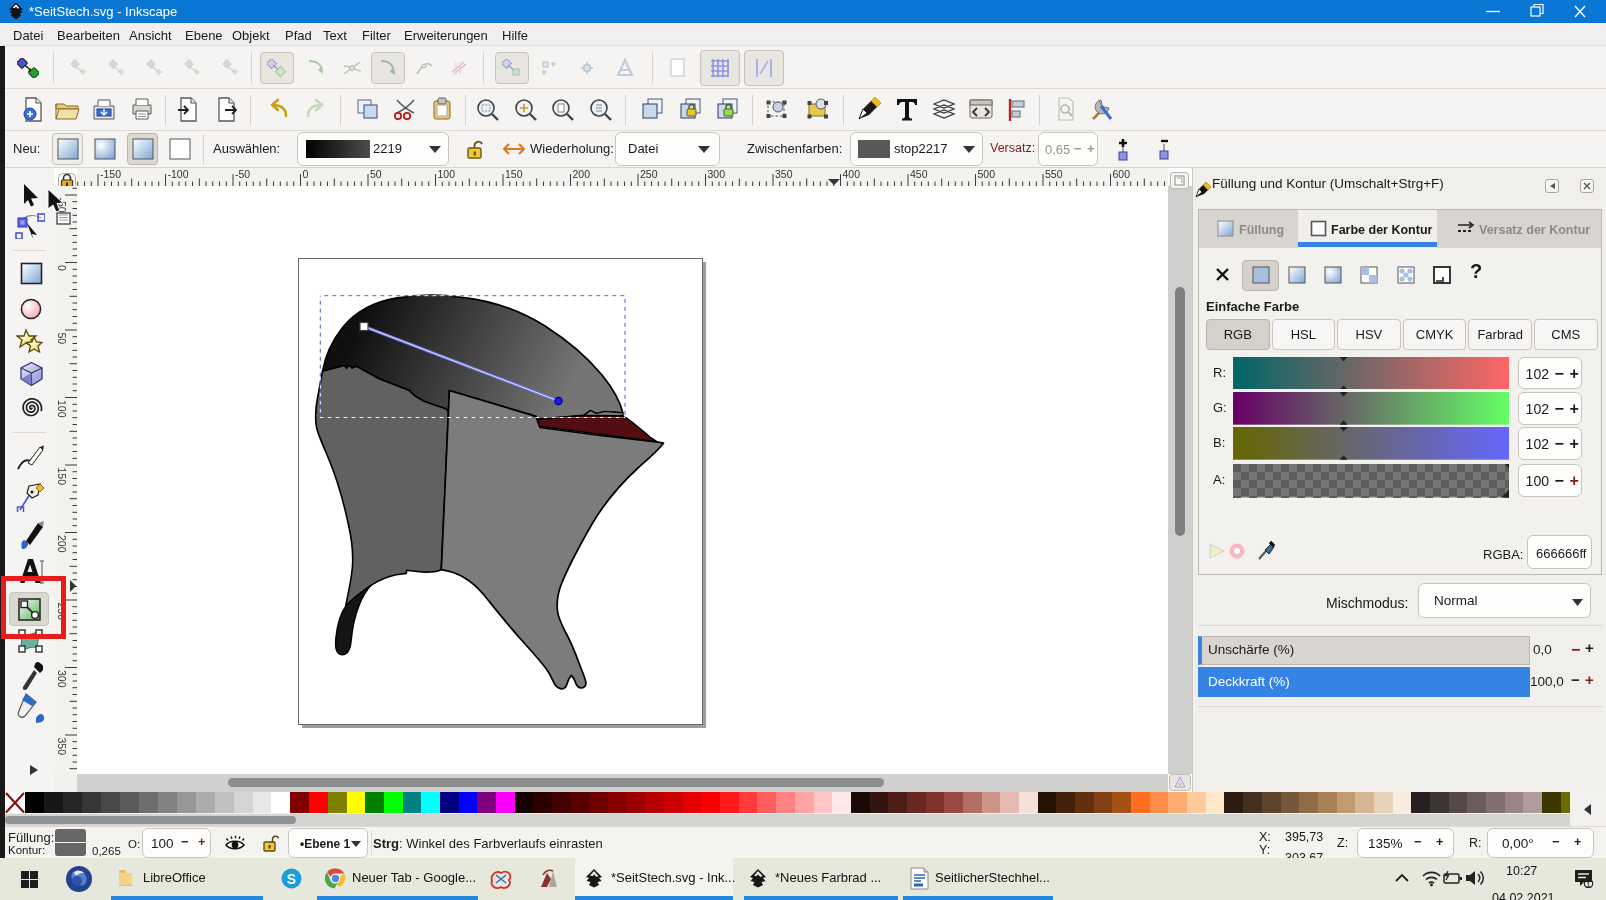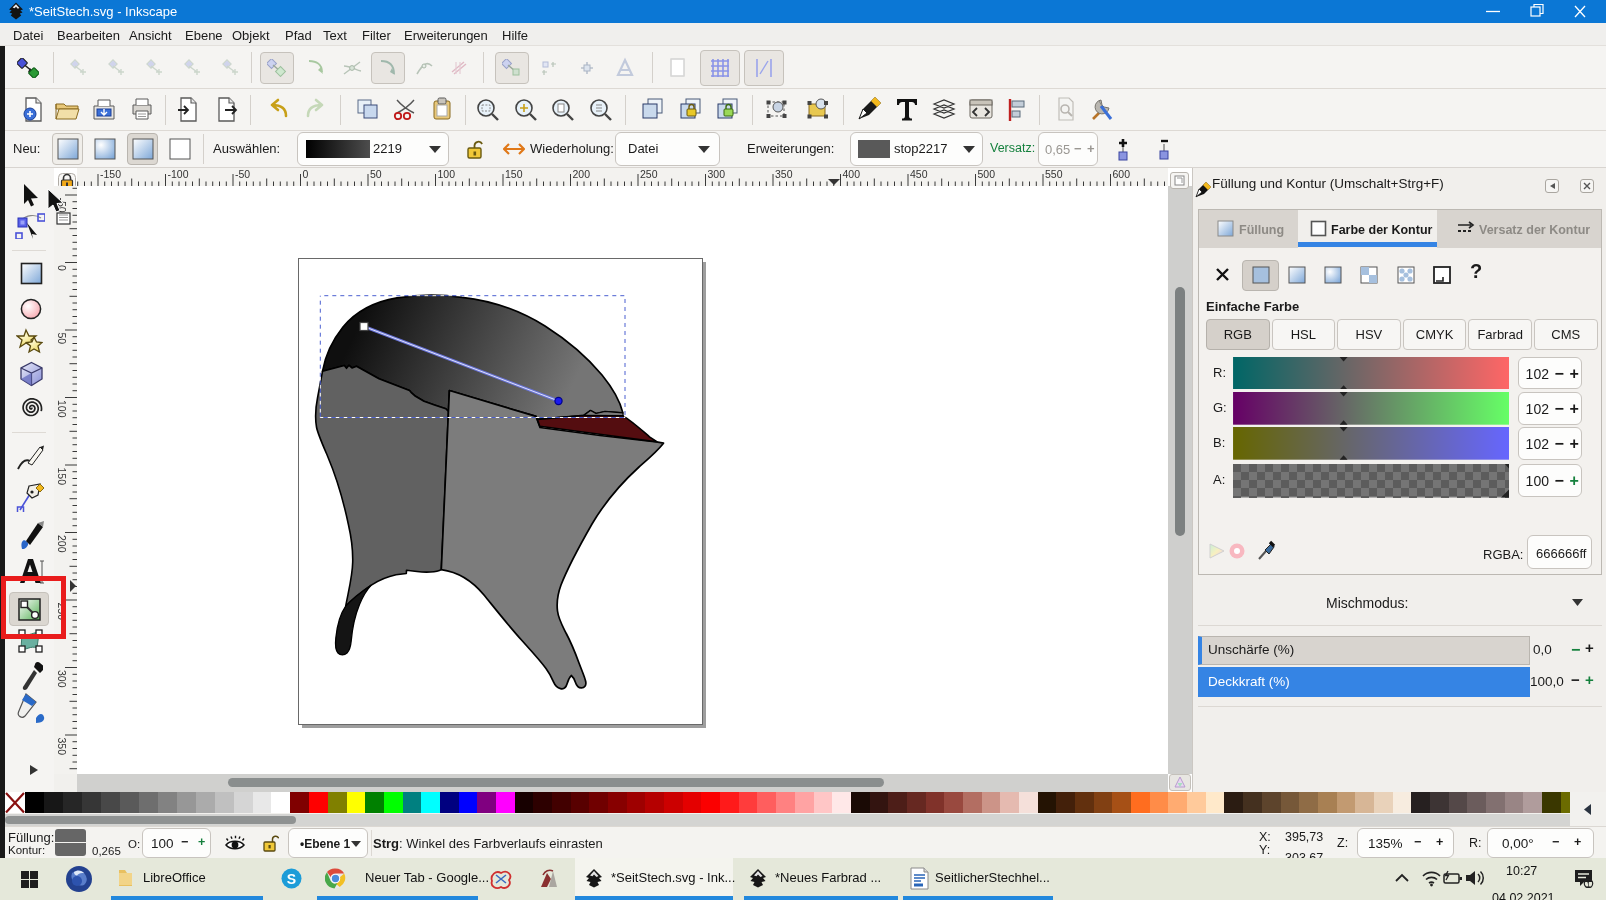--- a/index.html
+++ b/index.html
@@ -24,21 +24,21 @@
 .hthumb{position:absolute;left:151px;top:4px;width:656px;height:9px;background:#8a8e8e;border-radius:4.5px;}
 .palette{left:0;top:791.5px;width:1606px;height:34px;background:#f2f1ee;}
 .sw{position:absolute;top:0;height:21.5px;}
 .palscroll{left:0px;top:22px;width:1570px;height:12px;background:#d4d4d2;}
 .palthumb{position:absolute;left:5px;top:2px;width:291px;height:8px;background:#8f9292;border-radius:4px;}
 .statusbar{left:0;top:825.5px;width:1606px;height:32.5px;background:#f4f3f0;border-top:1px solid #dcd8d3;font-size:12.5px;color:#1a1a1a;}
 .taskbar{left:0;top:858px;width:1606px;height:42px;background:#e5e8da;}
 .tbtn-line{position:absolute;bottom:0;height:4px;background:#2288dd;}
 .dock{left:1192px;top:168px;width:414px;height:623.5px;background:#f1efec;border-left:1px solid #cbc7c2;}
 .spin{position:absolute;background:#fdfdfc;border:1px solid #c8c4bf;border-radius:6px;color:#1a1a1a;}
-.gray{color:#15803d;}
+.gray{color:#7f1d1d;}
 .icon{position:absolute;}
 text,span,div{cursor:default;}
 </style></head><body>
 <div class="abs titlebar">
 <svg class="icon" style="left:7px;top:2px" width="18" height="19" viewBox="0 0 18 19">
       <path d="M9 0.5 L16 7.5 L13.4 8.3 L15.5 10.6 L12.8 11.4 L14.2 13.6 L9 17.5 L3.8 13.6 L5.2 11.4 L2.5 10.6 L4.6 8.3 L2 7.5 Z" fill="#131313"></path>
       <path d="M9 2.2 L5.6 5.6 L7.6 6.2 L9 4.8 L10.8 6.7 L12.4 5.9 Z" fill="#e8e8e8"></path>
     </svg>
 <span class="abs" style="left:29px;top:3.5px;font-size:13px;">*SeitStech.svg - Inkscape</span>
 <svg class="icon" style="left:1483px;top:0" width="120" height="23" viewBox="0 0 120 23">
@@ -345,21 +345,21 @@
     </svg>
 <svg class="icon" style="left:503px;top:11px" width="22" height="14" viewBox="0 0 22 14">
       <path d="M1 7 h20 M6 2 L1 7 l5 5 M16 2 l5 5 -5 5" fill="none" stroke="#e07818" stroke-width="2.2"></path>
     </svg>
 <span class="abs" style="left:530px;top:10px">Wiederholung:</span>
 <div class="spin" style="left:615px;top:1px;width:105px;height:34px"></div>
 <span class="abs" style="left:628px;top:10px">Datei</span>
 <svg class="icon" style="left:697px;top:14px" width="14" height="9" viewBox="0 0 14 9">
       <path d="M1 1 L7 8 L13 1 Z" fill="#333"></path>
     </svg>
-<span class="abs" style="left:747px;top:10px">Erweiterungen:</span>
+<span class="abs" style="left:747px;top:10px">Zwischenfarben:</span>
 <div class="spin" style="left:850px;top:1px;width:133px;height:34px"></div>
 <svg class="icon" style="left:858px;top:9px" width="32" height="18" viewBox="0 0 32 18">
       <rect width="32" height="18" fill="#595959"></rect>
     </svg>
 <span class="abs" style="left:894px;top:10px">stop2217</span>
 <svg class="icon" style="left:962px;top:14px" width="14" height="9" viewBox="0 0 14 9">
       <path d="M1 1 L7 8 L13 1 Z" fill="#333"></path>
     </svg>
 <span class="abs gray" style="left:990px;top:10px;font-size:12.5px">Versatz:</span>
 <div class="spin" style="left:1038px;top:1px;width:60px;height:34px;color:#9a9792">
@@ -995,21 +995,21 @@
       <text x="10.5" y="15.5" text-anchor="middle" font-size="14" font-weight="bold" fill="#fff" font-family="Liberation Sans">S</text>
     </svg>
 <svg class="icon" style="left:325px;top:10px" width="21" height="21" viewBox="0 0 21 21">
       <circle cx="10.5" cy="10.5" r="10" fill="#e8e8e8"></circle>
       <path d="M10.5 0.5 a10 10 0 0 1 8.7 5 L10.5 5.5 a5 5 0 0 0 -4.8 3.6 L2 4 a10 10 0 0 1 8.5 -3.5 Z" fill="#dd4b3b"></path>
       <path d="M19.2 5.5 a10 10 0 0 1 -4.4 13.4 L10.3 15.4 a5 5 0 0 0 4.9 -5 l-0.1 -1.5 Z" fill="#f2c024"></path>
       <path d="M2 4.2 a10 10 0 0 0 7.5 16.2 l3 -5.4 a5 5 0 0 1 -6.8 -2 Z" fill="#48a84a"></path>
       <circle cx="10.5" cy="10.5" r="4.6" fill="#fff"></circle>
       <circle cx="10.5" cy="10.5" r="3.7" fill="#4a8cdc"></circle>
     </svg>
-<span class="abs" style="left:365px;top:12px">Neuer Tab - Google...</span>
+<span class="abs" style="left:352px;top:12px">Neuer Tab - Google...</span>
 <div class="tbtn-line" style="left:317px;width:161px"></div>
 <svg class="icon" style="left:488px;top:9px" width="26" height="24" viewBox="0 0 26 24">
       <path d="M4 14 C2 8 8 3 13 6 C19 2 25 8 21 13 C24 18 18 23 13 20 C8 23 2 19 4 14 Z" fill="none" stroke="#d03030" stroke-width="1.8"></path>
       <path d="M8 16 L18 8 M8 8 L18 16" stroke="#3a6ac0" stroke-width="1.6"></path>
     </svg>
 <svg class="icon" style="left:537px;top:9px" width="24" height="24" viewBox="0 0 24 24">
       <path d="M4 20 L10 6 L14 12 L10 20 Z" fill="#8a3030"></path>
       <path d="M12 20 L16 4 L20 20 Z" fill="#aaa6a0"></path>
       <path d="M6 8 C8 4 12 2 16 4" stroke="#8a3030" fill="none" stroke-width="1.6"></path>
     </svg>
@@ -1325,20 +1325,23 @@
 <svg class="icon" style="left:64px;top:371px" width="20" height="22" viewBox="0 0 20 22">
       <path d="M2 20 l7 -8" stroke="#555" stroke-width="2"></path>
       <path d="M8 11 l4 4 5 -7 a2.8 2.8 0 0 0 -3 -3 Z" fill="#3a6a9a" stroke="#222"></path>
       <path d="M13 3 l4 4" stroke="#111" stroke-width="3.2"></path>
     </svg>
 <span class="abs" style="left:290px;top:379px;font-size:13px">RGBA:</span>
 <div class="spin" style="left:334px;top:367px;width:65px;height:34px">
       <span class="abs" style="left:8px;top:10px;font-size:13px">666666ff</span>
     </div>
 <span class="abs" style="left:133px;top:427px;font-size:14px">Mischmodus:</span>
+<div class="spin" style="left:225px;top:415px;width:173px;height:35px">
+      <span class="abs" style="left:15px;top:9px;font-size:13.5px">Normal</span>
+    </div>
 <svg class="icon" style="left:378px;top:430px" width="13" height="9" viewBox="0 0 13 9">
       <path d="M1 1 L6.5 8 L12 1 Z" fill="#333"></path>
     </svg>
 <div class="hsep" style="left:5px;top:457px;width:404px;background:#dcd8d3"></div>
 <div class="abs" style="left:5px;top:467.5px;width:331.6px;height:29px;background:#d8d4cf;border:1px solid #b9b5af;border-left:4px solid #3584e4"></div>
 <span class="abs" style="left:15px;top:474px;font-size:13.5px">Unschärfe (%)</span>
 <span class="abs" style="left:340px;top:474px;font-size:13.5px">0,0</span>
 <span class="abs gray" style="left:378px;top:473px;font-weight:bold">−</span>
     <span class="abs" style="left:392px;top:471px;font-weight:bold;font-size:15px">+</span>
 <div class="abs" style="left:5px;top:499px;width:331.6px;height:30px;background:#3584e4"></div>

